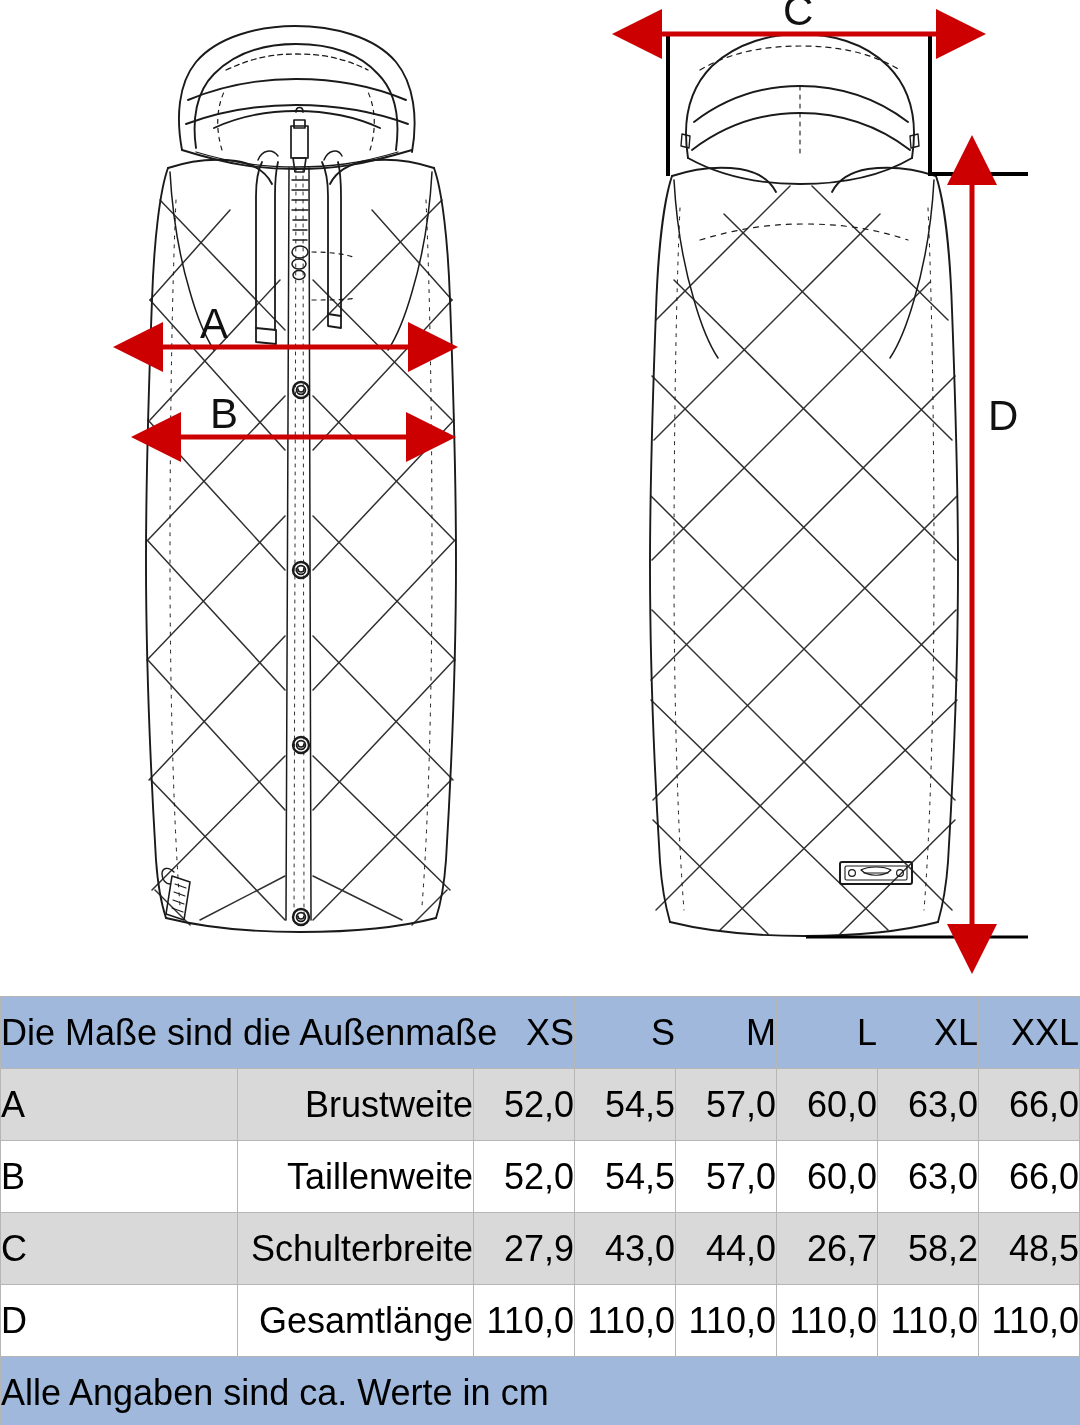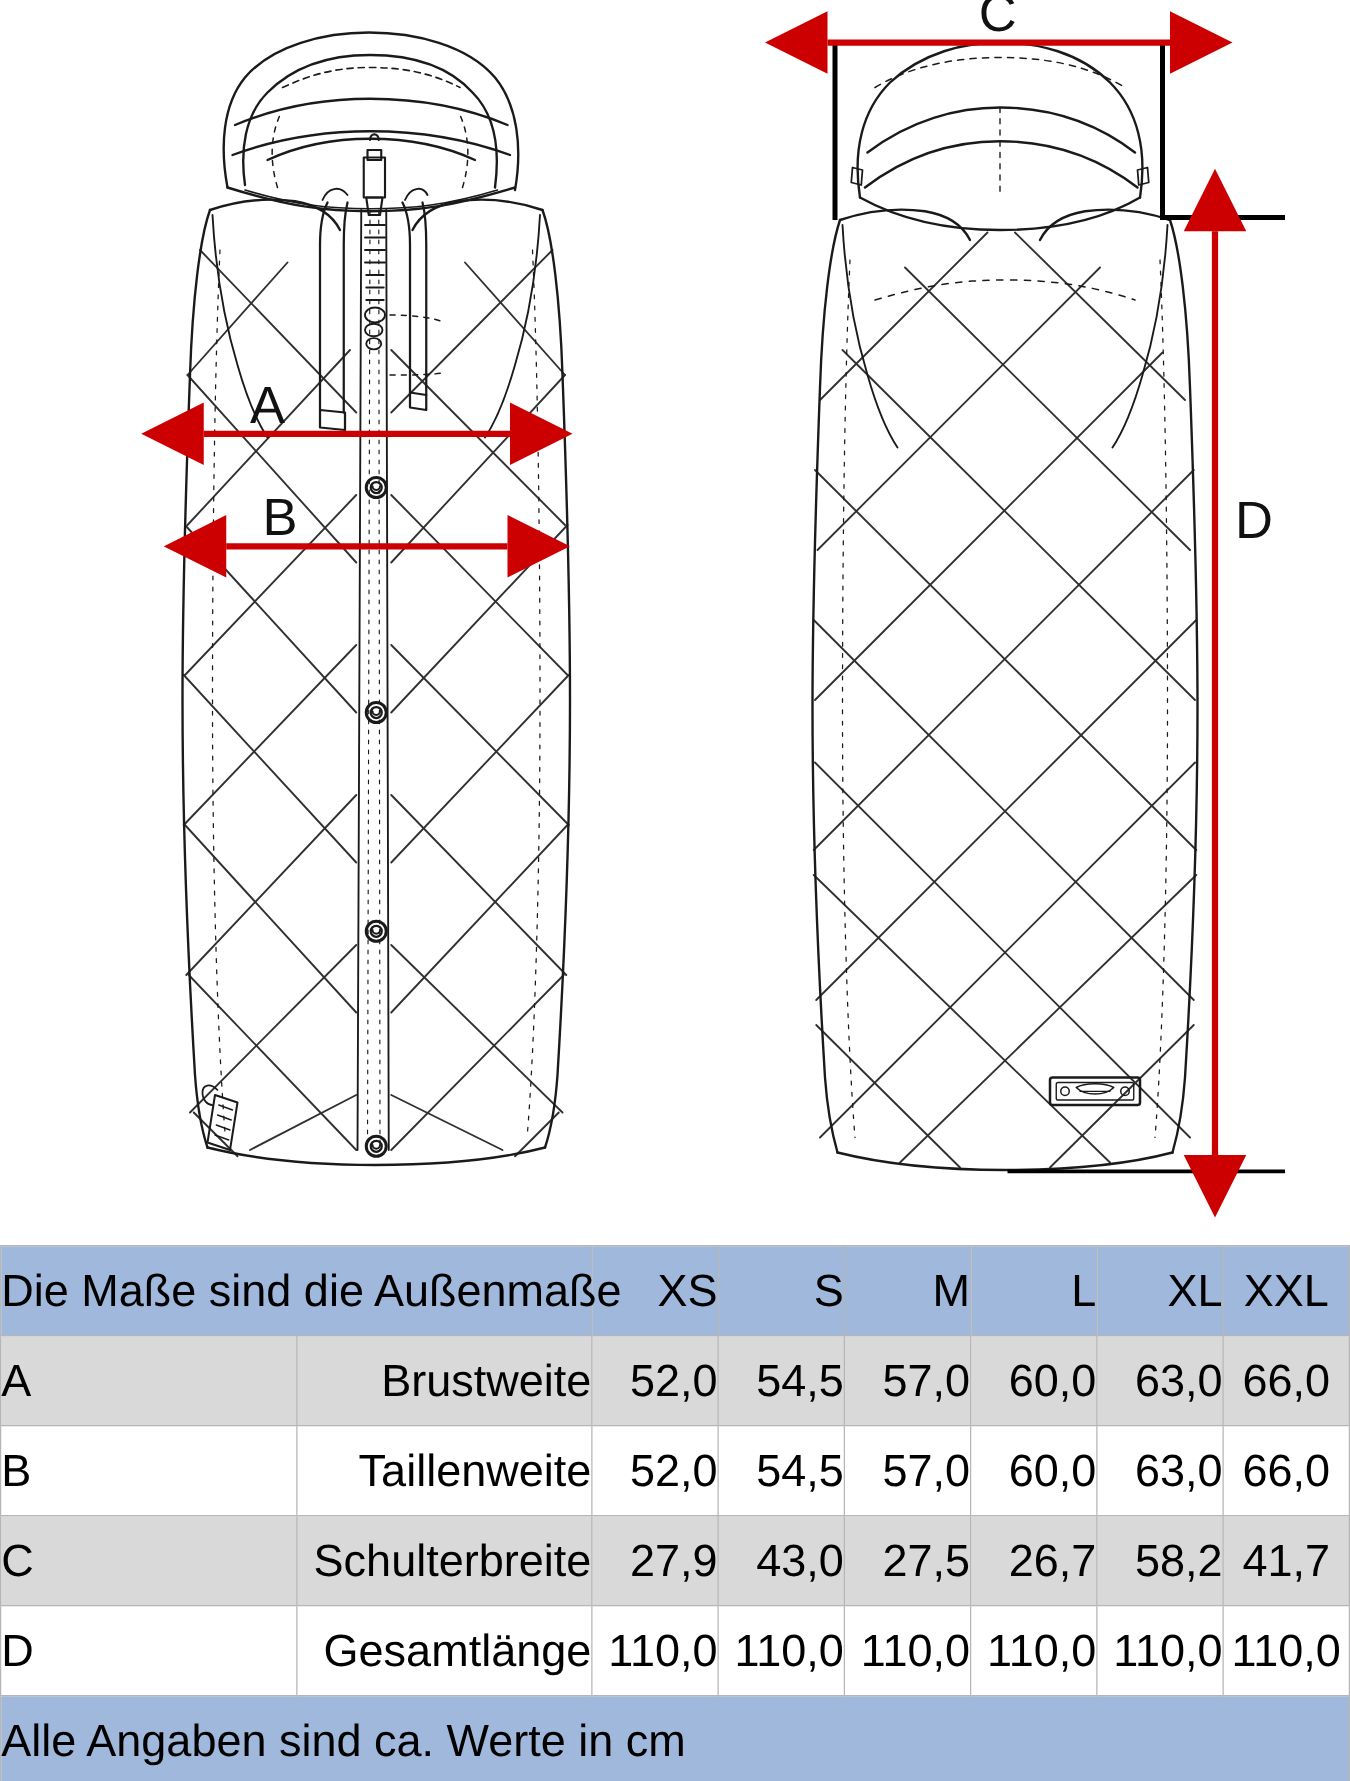--- a/index.html
+++ b/index.html
@@ -62,21 +62,21 @@
     white-space: nowrap;
   }
   .hdr-row td { background: #9fb8db; }
   .row-alt td { background: #d9d9d9; }
   .row-plain td { background: #ffffff; }
   .footer-row td { background: #9fb8db; }
 
   .col-letter { width: 68px; text-align: left; padding-left: 11px; }
   .col-desc   { text-align: right; padding-left: 16px; }
   .col-size   { width: 100px; text-align: right; }
-  .col-size-last { width: 100px; text-align: center; }
+  .col-size-last { width: 100px; text-align: right; }
 
   .hdr-title { text-align: left; padding-left: 11px; }
   .footer-cell { text-align: left; padding-left: 11px; }
 </style>
 </head>
 <body>
 
 <div id="illustration-area">
   <svg viewBox="0 0 1080 980" xmlns="http://www.w3.org/2000/svg">
     <defs>
@@ -358,24 +358,24 @@
         <td class="col-size">60,0</td>
         <td class="col-size">63,0</td>
         <td class="col-size-last">66,0</td>
       </tr>
 
       <tr class="row-alt">
         <td class="col-letter">C</td>
         <td class="col-desc">Schulterbreite</td>
         <td class="col-size">27,9</td>
         <td class="col-size">43,0</td>
-        <td class="col-size">27,5</td>
+        <td class="col-size">44,0</td>
         <td class="col-size">26,7</td>
         <td class="col-size">58,2</td>
-        <td class="col-size-last">41,7</td>
+        <td class="col-size-last">48,5</td>
       </tr>
 
       <tr class="row-plain">
         <td class="col-letter">D</td>
         <td class="col-desc">Gesamtlänge</td>
         <td class="col-size">110,0</td>
         <td class="col-size">110,0</td>
         <td class="col-size">110,0</td>
         <td class="col-size">110,0</td>
         <td class="col-size">110,0</td>

